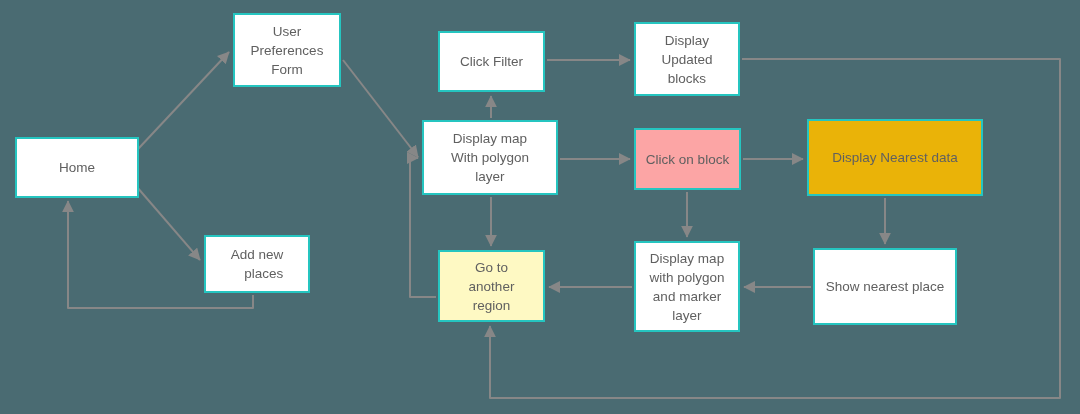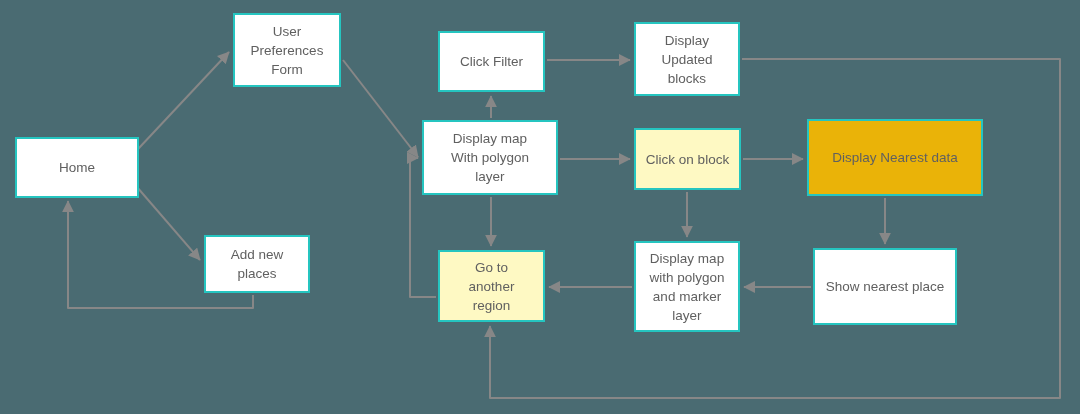--- a/index.html
+++ b/index.html
@@ -64,30 +64,30 @@
         <path d="M 632,287 L 549,287" fill="none" stroke="#878787" stroke-width="2" stroke-linejoin="round" stroke-linecap="butt" marker-end="url(#arrowhead)"></path>
         <path d="M 436,297 L 410,297 L 410,158 L 418,158" fill="none" stroke="#878787" stroke-width="2" stroke-linejoin="round" stroke-linecap="butt" marker-end="url(#arrowhead)"></path>
         <path d="M 742,59 L 1060,59 L 1060,398 L 490,398 L 490,326" fill="none" stroke="#878787" stroke-width="2" stroke-linejoin="round" stroke-linecap="butt" marker-end="url(#arrowhead)"></path>
       </g>
   </svg>
   <div id="nodes">
       <div class="node" style="left: 15px; top: 137px; width: 124px; height: 61px; background: rgb(255, 255, 255); border-color: rgb(37, 197, 192); color: rgb(96, 96, 96);"><span>Home</span></div>
       <div class="node" style="left: 233px; top: 13px; width: 108px; height: 74px; background: rgb(255, 255, 255); border-color: rgb(37, 197, 192); color: rgb(96, 96, 96);"><span>User
 Preferences
 Form</span></div>
-      <div class="node" style="left: 204px; top: 235px; width: 106px; height: 58px; background: rgb(255, 255, 255); border-color: rgb(37, 197, 192); color: rgb(96, 96, 96);"><span>Add new
+      <div class="node" style="left: 204px; top: 235px; width: 106px; height: 58px; background: rgb(255, 255, 255); border-color: rgb(37, 197, 192); color: rgb(96, 96, 96); text-align: right;"><span>Add new
 places</span></div>
       <div class="node" style="left: 438px; top: 31px; width: 107px; height: 61px; background: rgb(255, 255, 255); border-color: rgb(37, 197, 192); color: rgb(96, 96, 96);"><span>Click Filter</span></div>
       <div class="node" style="left: 634px; top: 22px; width: 106px; height: 74px; background: rgb(255, 255, 255); border-color: rgb(37, 197, 192); color: rgb(96, 96, 96); align-items: center;"><span>Display
 Updated
 blocks</span></div>
       <div class="node" style="left: 422px; top: 120px; width: 136px; height: 75px; background: rgb(255, 255, 255); border-color: rgb(37, 197, 192); color: rgb(96, 96, 96);"><span>Display map
 With polygon
 layer</span></div>
-      <div class="node" style="left: 634px; top: 128px; width: 107px; height: 62px; background: #fef9c3; border-color: rgb(37, 197, 192); color: rgb(96, 96, 96);"><span>Click on block</span></div>
+      <div class="node" style="left: 634px; top: 128px; width: 107px; height: 62px; background: #fca5a5; border-color: rgb(37, 197, 192); color: rgb(96, 96, 96);"><span>Click on block</span></div>
       <div class="node" style="left: 807px; top: 119px; width: 176px; height: 77px; background: #eab308; border-color: rgb(37, 197, 192); color: rgb(96, 96, 96); text-align: right;"><span>Display  Nearest data</span></div>
       <div class="node" style="left: 438px; top: 250px; width: 107px; height: 72px; background: #fef9c3; border-color: rgb(37, 197, 192); color: rgb(96, 96, 96);"><span>Go to
 another
 region</span></div>
       <div class="node" style="left: 634px; top: 241px; width: 106px; height: 91px; background: rgb(255, 255, 255); border-color: rgb(37, 197, 192); color: rgb(96, 96, 96);"><span>Display map
 with polygon
 and marker
 layer</span></div>
       <div class="node" style="left: 813px; top: 248px; width: 144px; height: 77px; background: rgb(255, 255, 255); border-color: rgb(37, 197, 192); color: rgb(96, 96, 96);"><span>Show nearest place</span></div>
     </div>

